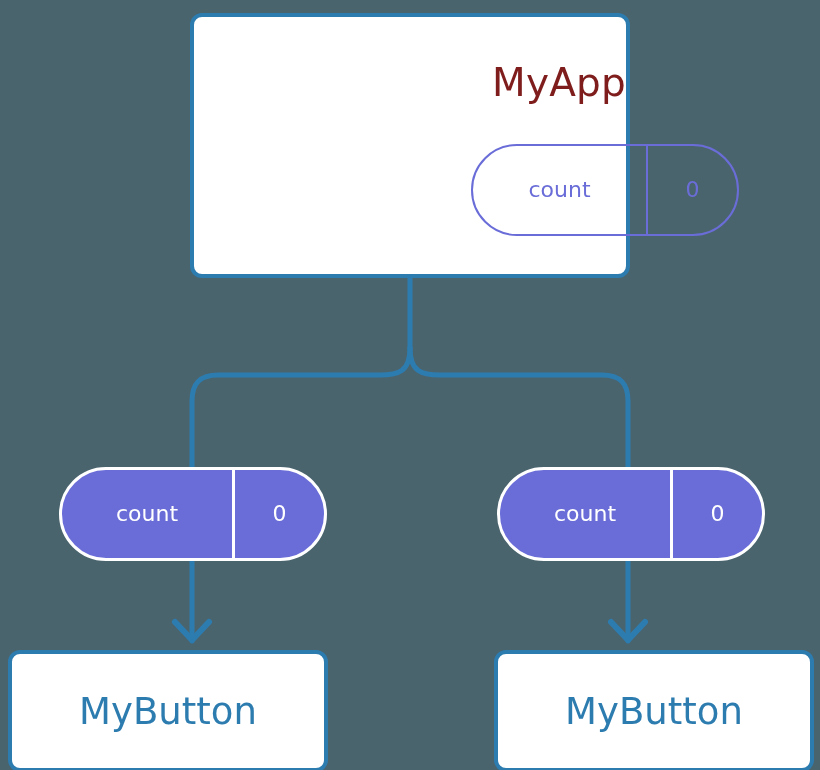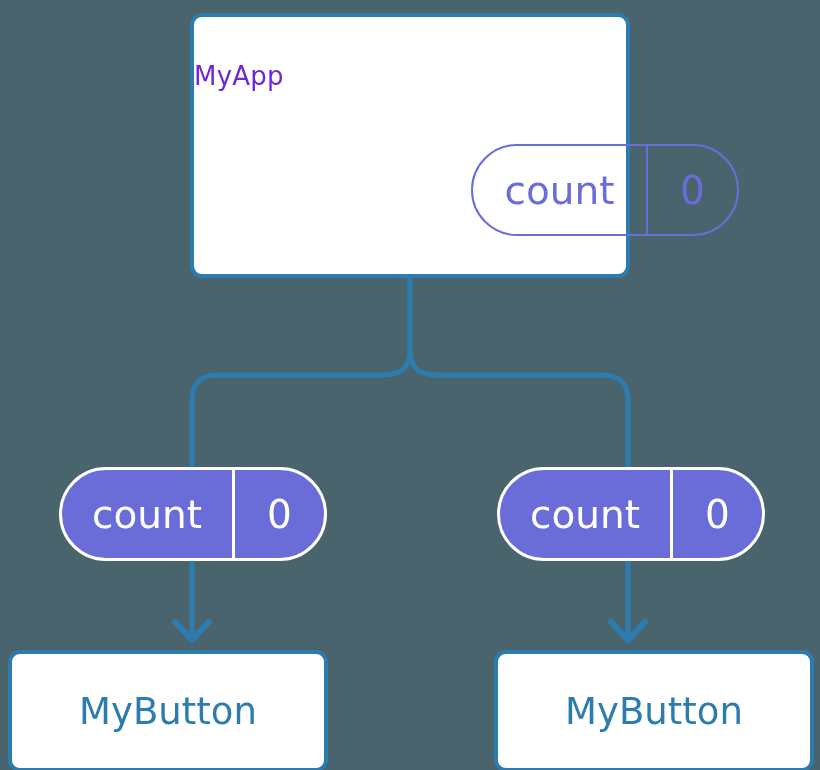--- a/index.html
+++ b/index.html
@@ -36,42 +36,42 @@
     background: #ffffff;
     border: 4px solid #2d7cb0;
     border-radius: 12px;
     box-sizing: border-box;
   }
   .app-title {
     position: absolute;
     left: 0;
     right: 0;
     top: 46px;
-    text-align: left;
-    font-size: 26px;
-    color: #6d28d9;
+    text-align: right;
+    font-size: 39px;
+    color: #7f1d1d;
     letter-spacing: 0.2px;
     line-height: 1;
   }
 
   
   .pill {
     position: absolute;
     display: flex;
     align-items: stretch;
     border-radius: 999px;
     box-sizing: border-box;
     overflow: hidden;
   }
   .pill .pill-key,
   .pill .pill-val {
     display: flex;
     align-items: center;
     justify-content: center;
-    font-size: 39px;
+    font-size: 22px;
     line-height: 1;
     box-sizing: border-box;
   }
 
   
   .pill-outline {
     left: 277px;
     top: 127px;
     width: 268px;
     height: 92px;

